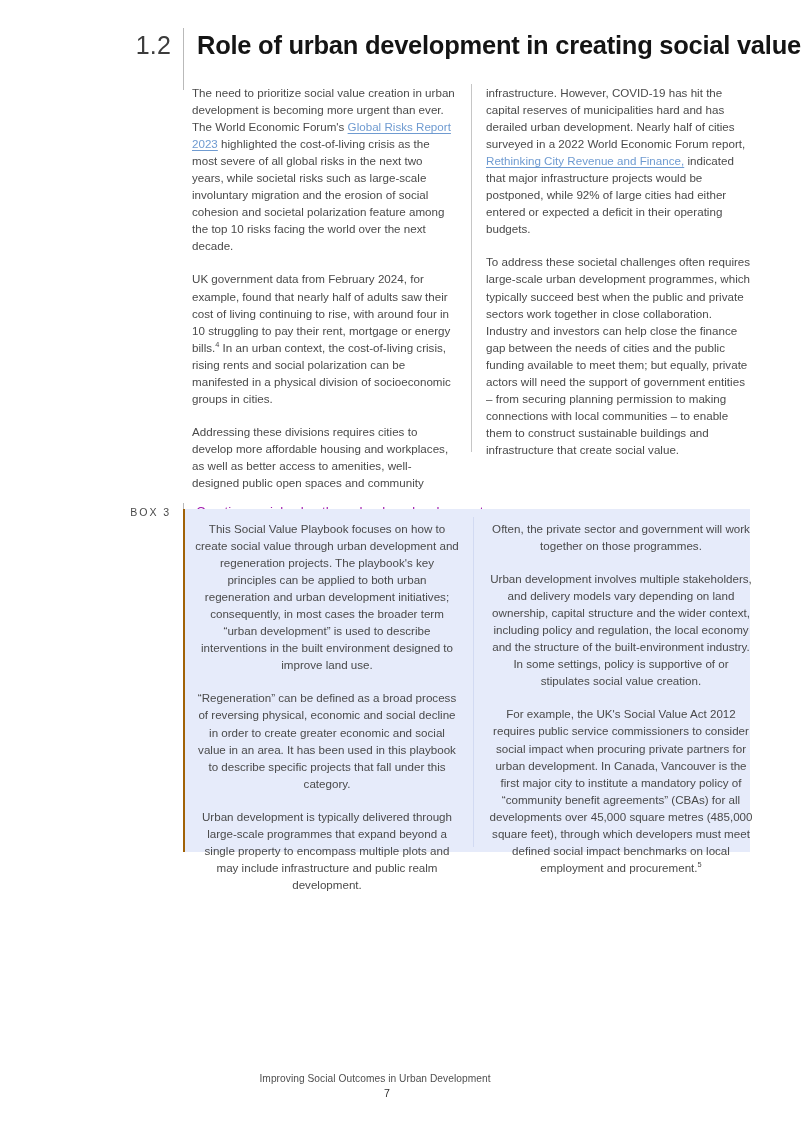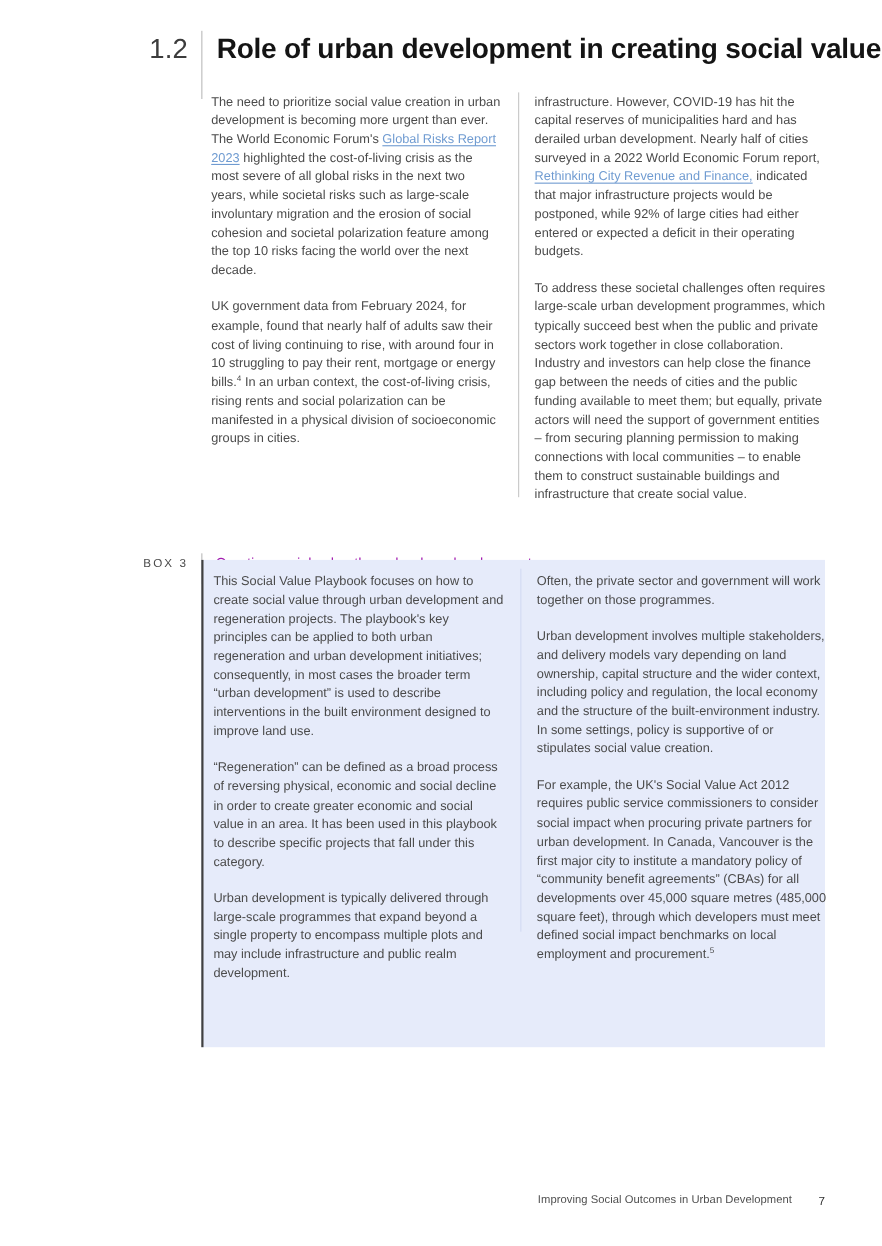--- a/index.html
+++ b/index.html
@@ -140,24 +140,25 @@
     font-weight: 400;
     color: #a21caf;
     letter-spacing: -0.05px;
   }
 
   .box-panel {
     position: absolute;
     left: 183px;
     top: 509px;
     width: 567px;
-    height: 443px;
+    height: 343px;
     background: #e6ebfa;
-    border-left: 2px solid #404040;
-    box-sizing: border-box;
+    border-left: 2px solid #a16207;
+    box-sizing: border-box;
+    text-align: center;
   }
   .box-inner {
     position: absolute;
     left: 9px;
     top: 11px;
     width: 558px;
     height: 326px;
   }
   .box-rule {
     position: absolute;
@@ -188,20 +189,21 @@
     position: absolute;
     left: 0;
     top: 1084px;
     width: 802px;
     height: 16px;
     display: flex;
     justify-content: flex-end;
     align-items: center;
     padding-right: 52px;
     box-sizing: border-box;
+    flex-direction: column;
   }
   .footer-title {
     font-size: 10.2px;
     line-height: 14px;
     color: #4f4f4f;
     letter-spacing: 0.05px;
   }
   .footer-page {
     margin-left: 22px;
     font-size: 10.6px;
@@ -224,20 +226,21 @@
   </div>
 
   <div class="intro">
     <div class="intro-rule"></div>
 
     <div class="col col-left">
       <p class="body"><span>The need to prioritize social value creation in urban development is becoming more urgent than ever. The World Economic Forum's </span><a class="doclink" href="#">Global Risks Report 2023</a><span> highlighted the cost-of-living crisis as the most severe of all global risks in the next two years, while societal risks such as large-scale involuntary migration and the erosion of social cohesion and societal polarization feature among the top 10 risks facing the world over the next decade.</span></p>
 
       <p class="body"><span>UK government data from February 2024, for example, found that nearly half of adults saw their cost of living continuing to rise, with around four in 10 struggling to pay their rent, mortgage or energy bills.</span><sup class="fn">4</sup><span> In an urban context, the cost-of-living crisis, rising rents and social polarization can be manifested in a physical division of socioeconomic groups in cities.</span></p>
 
+      <p class="body">Addressing these divisions requires cities to develop more affordable housing and workplaces, as well as better access to amenities, well-designed public open spaces and community</p>
     </div>
 
     <div class="col col-right">
       <p class="body"><span>infrastructure. However, COVID-19 has hit the capital reserves of municipalities hard and has derailed urban development. Nearly half of cities surveyed in a 2022 World Economic Forum report, </span><a class="doclink" href="#">Rethinking City Revenue and Finance,</a><span> indicated that major infrastructure projects would be postponed, while 92% of large cities had either entered or expected a deficit in their operating budgets.</span></p>
 
       <p class="body">To address these societal challenges often requires large-scale urban development programmes, which typically succeed best when the public and private sectors work together in close collaboration. Industry and investors can help close the finance gap between the needs of cities and the public funding available to meet them; but equally, private actors will need the support of government entities – from securing planning permission to making connections with local communities – to enable them to construct sustainable buildings and infrastructure that create social value.</p>
     </div>
   </div>
 
   <div class="box-head">

